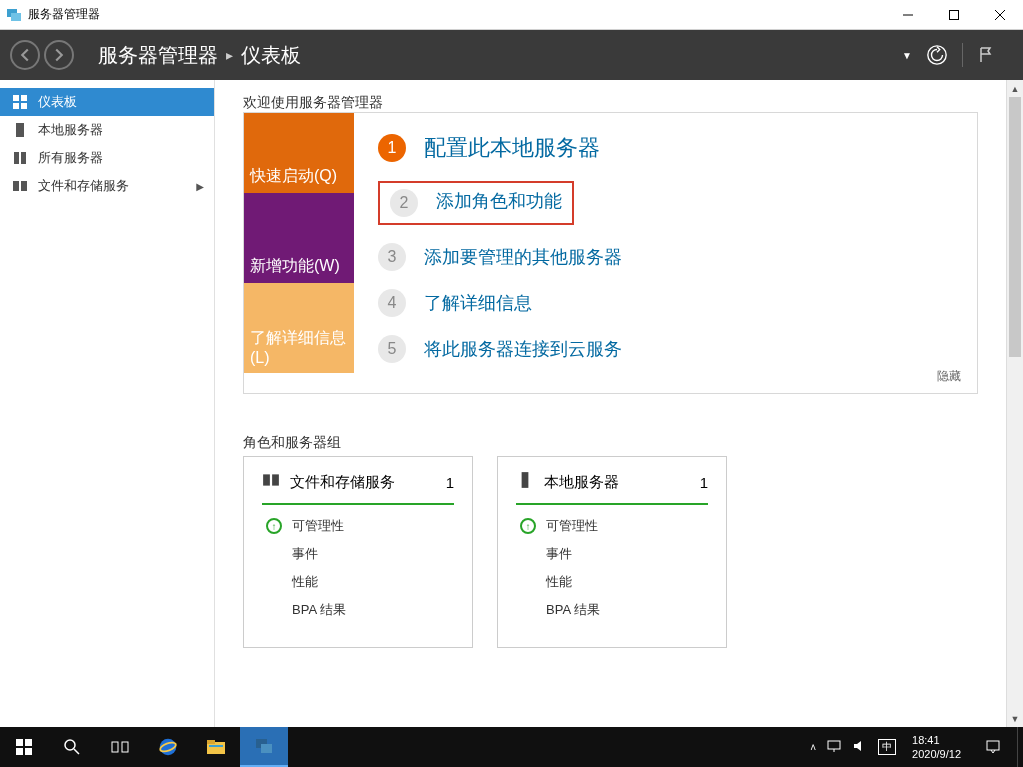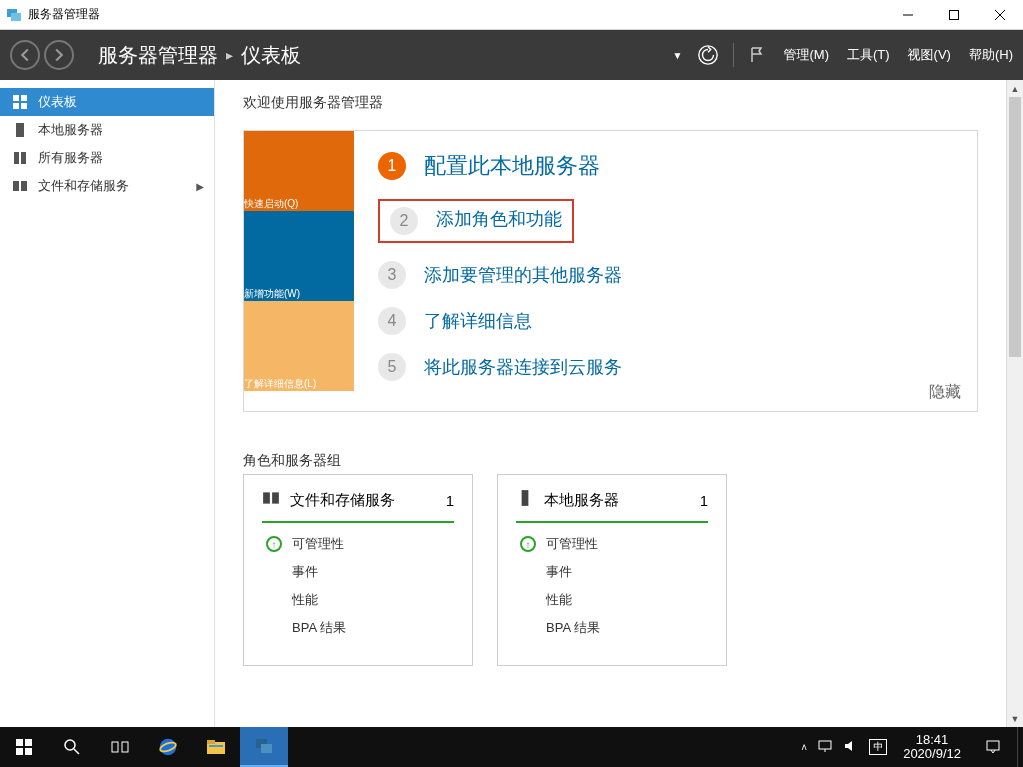--- a/index.html
+++ b/index.html
@@ -32,59 +32,59 @@
   .sb-item.active { background: #2f8ad0; color: #fff; }
   .sb-icon { width: 16px; height: 16px; display: flex; align-items: center; justify-content: center; }
   .sb-expand { position: absolute; right: 10px; color: #555; font-size: 10px; }
 
   .main { flex: 1; overflow-y: auto; position: relative; padding: 0; }
   .main-inner { padding: 14px 28px 0 28px; }
   .scrollbar { position: absolute; right: 0; top: 0; bottom: 0; width: 17px; background: #f0f0f0; border-left: 1px solid #ddd; }
   .scroll-up, .scroll-down { height: 17px; display:flex; align-items:center; justify-content:center; font-size:9px; color:#555; }
   .scroll-thumb { position: absolute; left: 2px; right: 2px; top: 17px; height: 260px; background: #c8c8c8; }
 
-  .welcome-title { font-size: 14px; color: #333; margin-bottom: 18px; }
+  .welcome-title { font-size: 14px; color: #333; }
 
   .quick-block { display: flex; border: 1px solid #d8d8d8; margin-right: 17px; }
   .quick-left { width: 110px; display: flex; flex-direction: column; }
-  .ql-item { color: #fff; font-size: 10px; display: flex; align-items: flex-end; position: relative; }
+  .ql-item { color: #fff; font-size: 16px; display: flex; align-items: flex-end; padding: 6px; position: relative; }
   .ql-darkorange { background: #E0690C; height: 80px; }
-  .ql-orange { background: #0369a1; height: 90px; text-align: center; }
+  .ql-orange { background: #701a75; height: 90px; text-align: center; }
   .ql-lightorange { background: #F5B766; height: 90px; }
 
   .quick-right { flex: 1; background: #fff; padding: 20px 24px 12px 24px; position: relative; }
   .step-row { display: flex; align-items: center; gap: 18px; margin-bottom: 18px; }
   .step-num { width: 28px; height: 28px; border-radius: 50%; display: flex; align-items: center; justify-content: center; font-size: 16px; }
   .step-num.primary { background: #ec6500; color: #fff; }
   .step-num.secondary { background: #e8e8e8; color: #888; }
   .step-text { font-size: 18px; color: #0369a1; }
   .step-text.big { font-size: 22px; }
   .step-highlight { border: 2px solid #d43c2a; padding: 6px 10px; display: inline-flex; }
-  .hide-link { position: absolute; right: 16px; bottom: 8px; font-size: 16px; color: #666; }
+  .hide-link { position: absolute; right: 16px; bottom: 8px; font-size: 12px; color: #666; }
 
   .roles-section { margin-top: 40px; margin-right: 17px; }
   .roles-title { font-size: 14px; color: #333; margin-bottom: 4px; }
   .roles-sub { font-size: 12px; color: #888; margin-bottom: 14px; }
   .tiles { display: flex; gap: 24px; }
   .tile { border: 1px solid #ccc; padding: 14px 18px 18px 18px; width: 230px; }
   .tile-head { display: flex; align-items: center; gap: 10px; padding-bottom: 10px; }
   .tile-title { font-size: 15px; flex: 1; }
   .tile-count { font-size: 15px; }
   .tile-sep { height: 2px; background: #28a428; margin-bottom: 12px; }
   .tile-row { display: flex; align-items: center; gap: 10px; font-size: 13px; color: #333; margin-bottom: 10px; padding-left: 4px; }
   .arrow-up-circle { width: 16px; height: 16px; border: 2px solid #28a428; border-radius: 50%; display:flex; align-items:center; justify-content:center; color:#28a428; font-size:10px; font-weight: bold; }
   .tile-row.indent { padding-left: 30px; }
 
   
   .taskbar { position: absolute; left: 0; right: 0; bottom: 0; height: 40px; background: #101010; display: flex; align-items: center; color: #fff; }
   .tb-item { width: 48px; height: 40px; display: flex; align-items: center; justify-content: center; }
   .tb-item.active { background: #2a6fb5; border-bottom: 2px solid #63aef5; }
   .tb-spacer { flex: 1; }
   .tray { display: flex; align-items: center; gap: 10px; padding: 0 8px; font-size: 11px; }
-  .clock { text-align: center; line-height: 14px; font-size: 13px; padding: 0 8px; }
+  .clock { text-align: left; line-height: 14px; font-size: 11px; padding: 0 8px; }
   .show-desktop { width: 6px; height: 40px; border-left: 1px solid #444; }
 </style>
 </head>
 <body>
 
 <div class="titlebar">
   <div class="app-icon">
     <svg viewBox="0 0 16 16">
         <rect x="1" y="2" width="10" height="8" fill="#3da0d0"></rect>
         <rect x="5" y="6" width="10" height="8" fill="#6fc2e6"></rect>
@@ -135,26 +135,20 @@
           <path d="M12 6 a6 6 0 1 0 6 6" fill="none" stroke="#fff" stroke-width="1.5"></path>
           <path d="M12 3 l3 3 l-3 3" fill="none" stroke="#fff" stroke-width="1.5"></path>
         </svg>
     </div>
     <div class="header-sep"></div>
     <div class="header-icon">
       <svg width="18" height="18" viewBox="0 0 18 18">
           <path d="M4 2 v14 M4 2 h9 l-2 3 l2 3 h-9" fill="none" stroke="#ccc" stroke-width="1.5"></path>
         </svg>
     </div>
-  </div>
-  <div class="menu-items">
-    <span>管理(M)</span>
-    <span>工具(T)</span>
-    <span>视图(V)</span>
-    <span>帮助(H)</span>
   </div>
 </div>
 
 <div class="body">
   <div class="sidebar">
     <div class="sb-item active">
       <span class="sb-icon">
         <svg viewBox="0 0 16 16">
             <rect x="1" y="1" width="6" height="6" fill="#fff"></rect>
             <rect x="9" y="1" width="6" height="6" fill="#fff"></rect>

